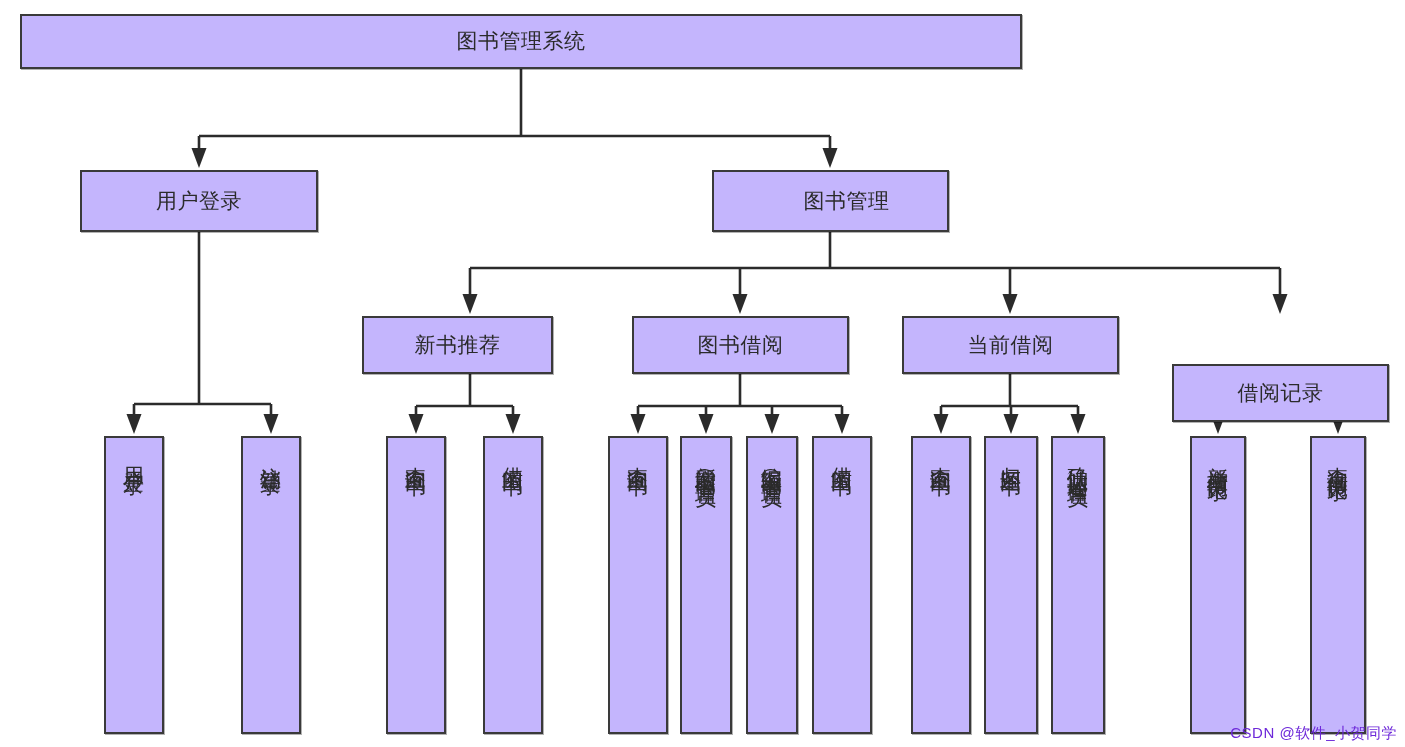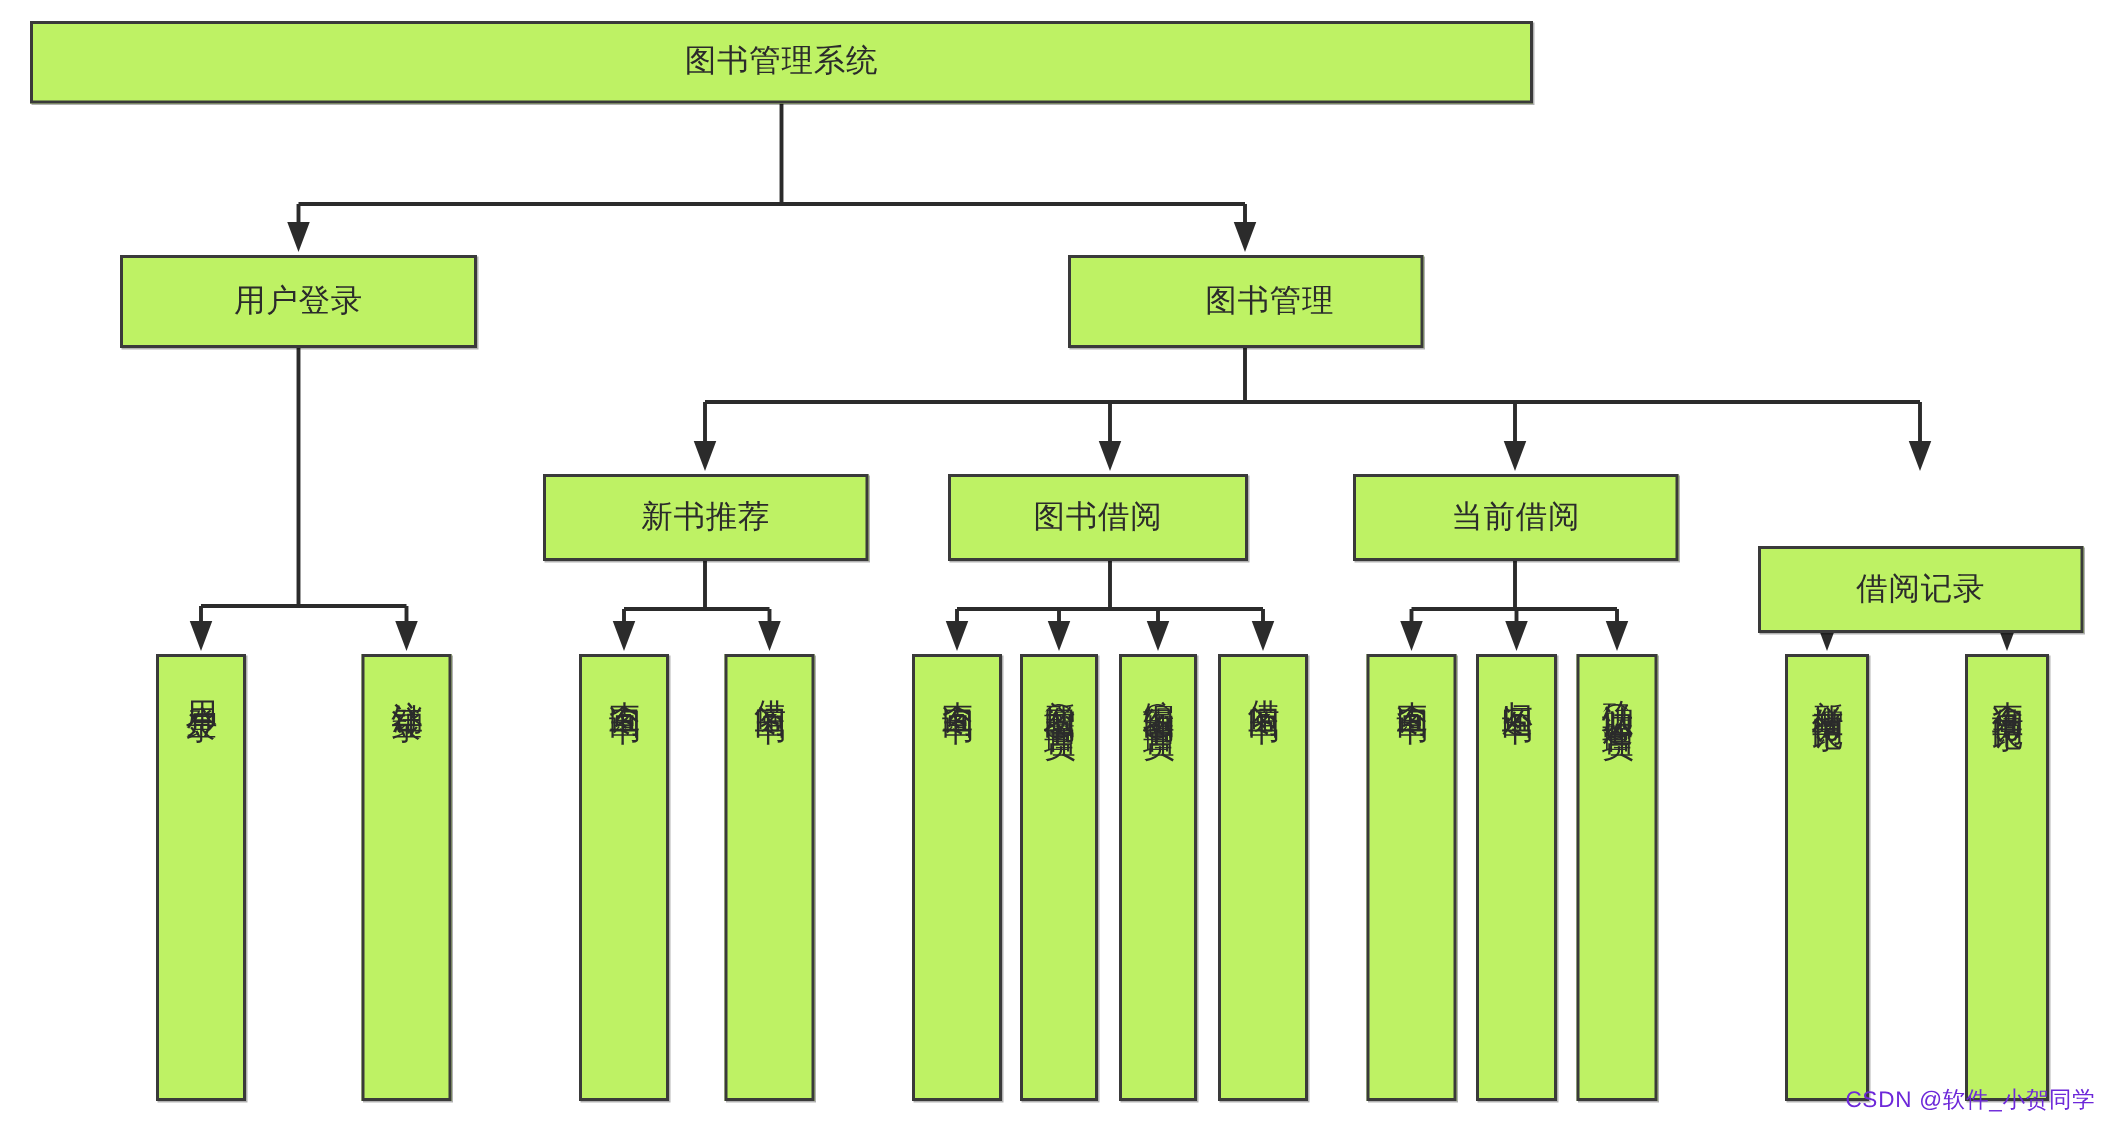--- a/index.html
+++ b/index.html
@@ -25,21 +25,21 @@
     position: absolute;
     left: 0;
     top: 0;
     width: 1405px;
     height: 747px;
     pointer-events: none;
   }
   .node {
     position: absolute;
     box-sizing: border-box;
-    background: #bef264;
+    background: #c4b5fd;
     border: 2px solid #3a3a3a;
     display: flex;
     align-items: center;
     justify-content: center;
     box-shadow: 1px 1px 0 0 rgba(0,0,0,0.30);
   }
   .node-label {
     color: #2b2b2b;
     line-height: 1.18;
     letter-spacing: 0.5px;
@@ -145,24 +145,24 @@
   <div id="nodes-layer">
       <div class="node horiz root" style="left: 20px; top: 14px; width: 1002px; height: 55px;">
         <span class="node-label">图书管理系统</span>
       </div>
       <div class="node horiz" style="left: 80px; top: 170px; width: 238px; height: 62px;">
         <span class="node-label">用户登录</span>
       </div>
       <div class="node horiz" style="left: 712px; top: 170px; width: 237px; height: 62px; padding-left: 32px;">
         <span class="node-label">图书管理</span>
       </div>
-      <div class="node horiz" style="left: 362px; top: 316px; width: 217px; height: 58px;">
+      <div class="node horiz" style="left: 362px; top: 316px; width: 191px; height: 58px;">
         <span class="node-label">新书推荐</span>
       </div>
-      <div class="node horiz" style="left: 632px; top: 316px; width: 200px; height: 58px;">
+      <div class="node horiz" style="left: 632px; top: 316px; width: 217px; height: 58px;">
         <span class="node-label">图书借阅</span>
       </div>
       <div class="node horiz" style="left: 902px; top: 316px; width: 217px; height: 58px;">
         <span class="node-label">当前借阅</span>
       </div>
       <div class="node horiz" style="left: 1172px; top: 316px; width: 217px; height: 58px; margin-top: 48px;">
         <span class="node-label">借阅记录</span>
       </div>
       <div class="node vert" style="left: 104px; top: 436px; width: 60px; height: 298px;">
         <span class="node-label">用户登录</span>

